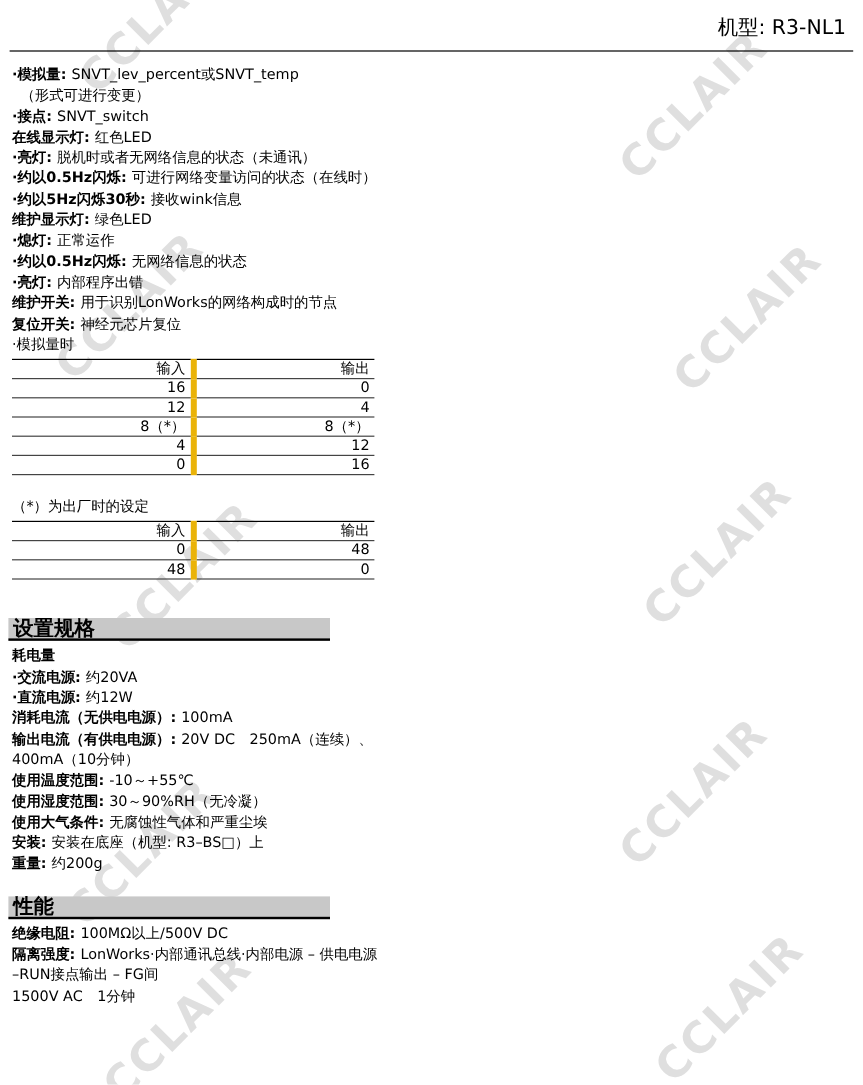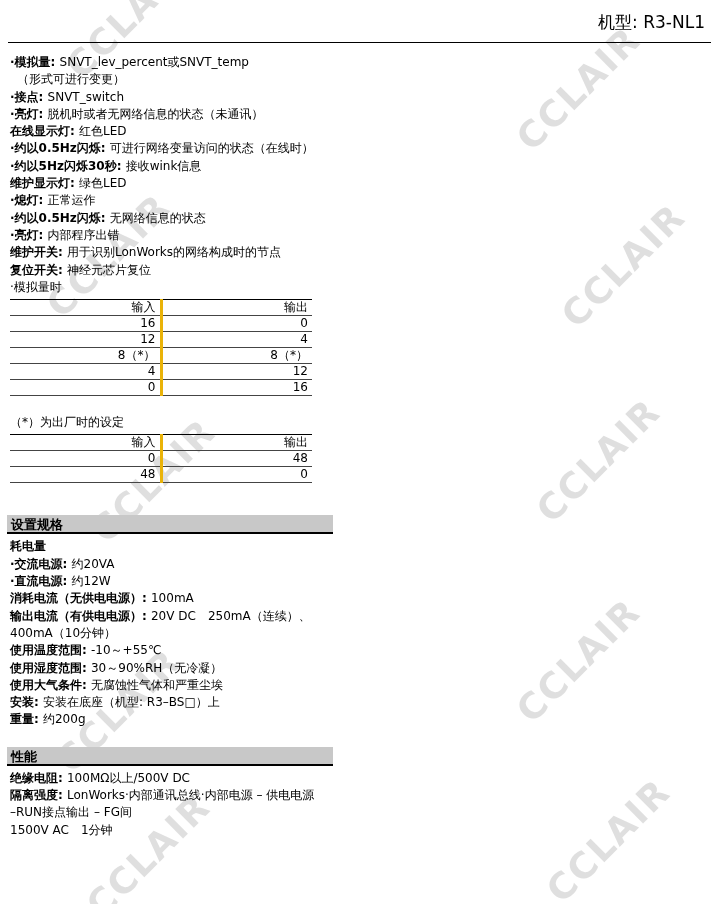--- a/index.html
+++ b/index.html
@@ -62,29 +62,29 @@
   }
   .spec-table th, .spec-table td {
     width: 50%;
     font-size: 12px;
     font-weight: normal;
     height: 16px;
     line-height: 15px;
     padding: 0 4px;
     border-bottom: 1px solid #444;
   }
-  .spec-table th + th, .spec-table td + td { border-left: 3px solid #eab308; }
+  .spec-table th + th, .spec-table td + td { border-left: 5px solid #eab308; }
   .note-line { margin-top: 18px; }
   .section-bar {
-    width: 326px;
+    width: 268px;
     margin-left: -3px;
     background: #c8c8c8;
     border-bottom: 2px solid #000;
     font-weight: bold;
-    font-size: 13px;
+    font-size: 17px;
     line-height: 17px;
     padding: 1px 4px 0 4px;
     height: 19px;
   }
   .section-bar.settings { margin-top: 32px; }
   .section-bar.performance { margin-top: 18px; }
   .section-lines { margin-top: 4px; }
 </style>
 </head>
 <body>
@@ -103,22 +103,22 @@
   <span class="watermark" style="left:530px; top:820px;">CCLAIR</span>
 
   <div class="doc-header"><span class="model-label">机型</span><span>: R3-NL1</span></div>
   <div class="header-rule"></div>
 
   <div class="content">
 
     <div class="line"><span class="lbl">·模拟量: </span><span>SNVT_lev_percent或SNVT_temp</span></div>
     <div class="line indent"><span>（形式可进行变更）</span></div>
     <div class="line"><span class="lbl">·接点: </span><span>SNVT_switch</span></div>
+    <div class="line"><span class="lbl">在线显示灯: </span><span>红色LED</span></div>
     <div class="line"><span class="lbl">·亮灯: </span><span>脱机时或者无网络信息的状态（未通讯）</span></div>
-    <div class="line"><span class="lbl">在线显示灯: </span><span>红色LED</span></div>
     <div class="line"><span class="lbl">·约以0.5Hz闪烁: </span><span>可进行网络变量访问的状态（在线时）</span></div>
     <div class="line"><span class="lbl">·约以5Hz闪烁30秒: </span><span>接收wink信息</span></div>
     <div class="line"><span class="lbl">维护显示灯: </span><span>绿色LED</span></div>
     <div class="line"><span class="lbl">·熄灯: </span><span>正常运作</span></div>
     <div class="line"><span class="lbl">·约以0.5Hz闪烁: </span><span>无网络信息的状态</span></div>
     <div class="line"><span class="lbl">·亮灯: </span><span>内部程序出错</span></div>
     <div class="line"><span class="lbl">维护开关: </span><span>用于识别LonWorks的网络构成时的节点</span></div>
     <div class="line"><span class="lbl">复位开关: </span><span>神经元芯片复位</span></div>
 
     <div class="line"><span>·模拟量时</span></div>

